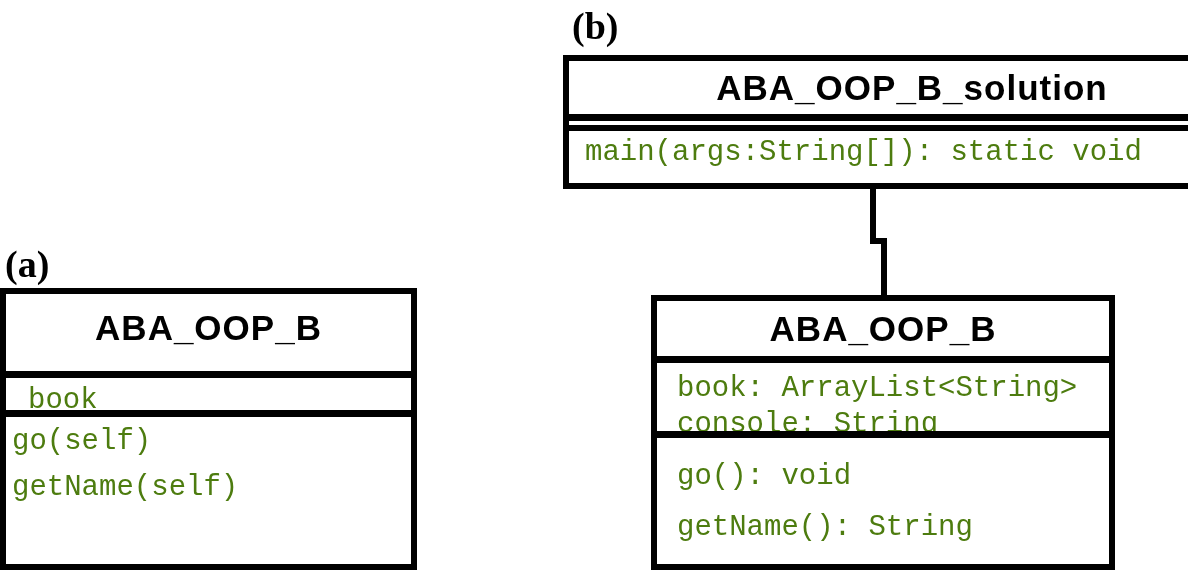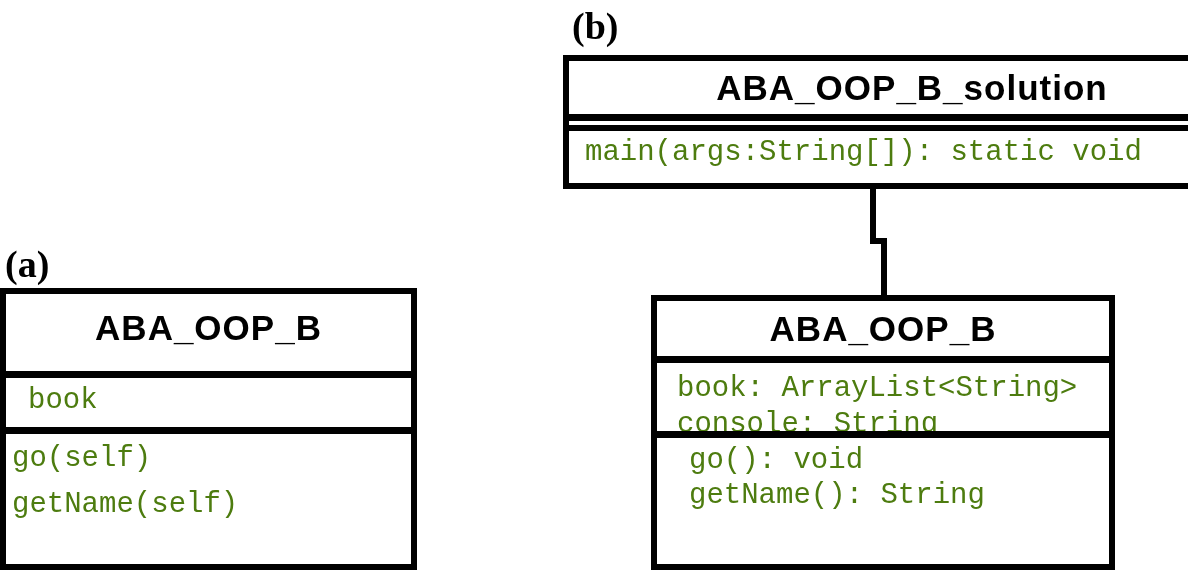--- a/index.html
+++ b/index.html
@@ -50,36 +50,36 @@
   .divided-thin { border-bottom: 6px solid #000000; }
   .mono-line {
     font-family: "Liberation Mono", "DejaVu Sans Mono", monospace;
     font-size: 29px;
     white-space: nowrap;
     color: #4d7c0f;
   }
   
   #box-a { left: 0px; top: 288px; width: 417px; height: 282px; }
   #box-a .uml-title { height: 67px; padding-bottom: 10px; }
-  #box-a .attrs { height: 56px; }
+  #box-a .attrs { height: 39px; }
   #box-a .attrs .mono-line { line-height: 46px; padding-left: 22px; }
   #box-a .methods { padding-top: 2px; }
   #box-a .methods .mono-line { line-height: 46px; padding-left: 6px; }
   
   #box-b1 { left: 563px; top: 55px; width: 698px; height: 134px; }
   #box-b1 .uml-title { height: 53px; }
   #box-b1 .attrs-empty { height: 10px; }
   #box-b1 .methods .mono-line { line-height: 44px; padding-left: 16px; }
   
   #box-b2 { left: 651px; top: 295px; width: 464px; height: 275px; }
   #box-b2 .uml-title { height: 55px; }
   #box-b2 .attrs { height: 75px; padding-top: 8px; }
   #box-b2 .attrs .mono-line { line-height: 36px; padding-left: 20px; }
   #box-b2 .methods { padding-top: 5px; }
-  #box-b2 .methods .mono-line { line-height: 35px; padding-left: 32px; }
+  #box-b2 .methods .mono-line { line-height: 35px; padding-left: 20px; margin-top: 16px; }
   .connector-svg {
     position: absolute;
     left: 0; top: 0;
     width: 1188px;
     height: 571px;
     pointer-events: none;
   }
 </style>
 </head>
 <body>

